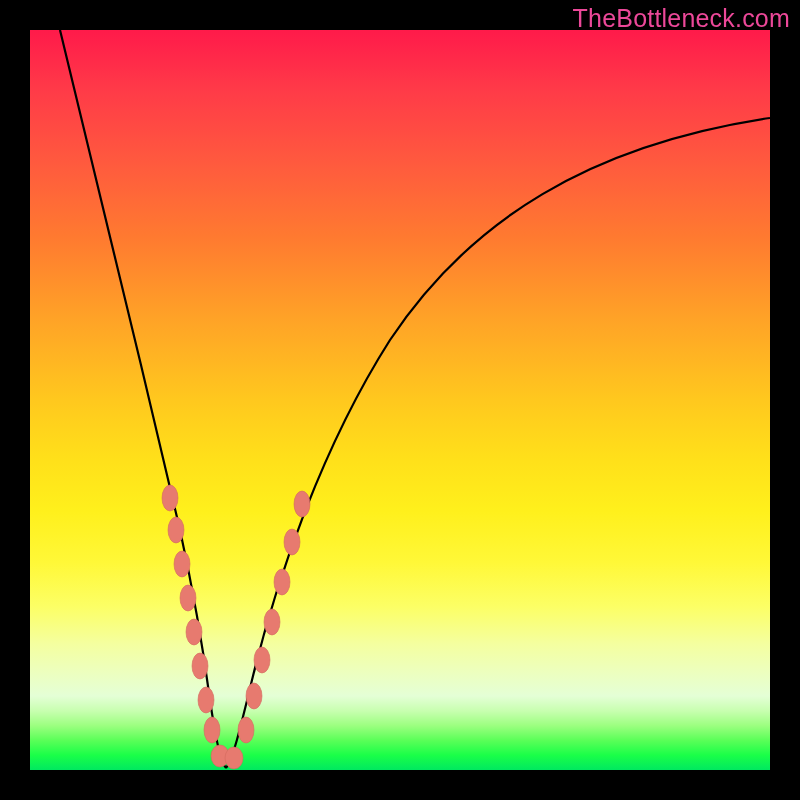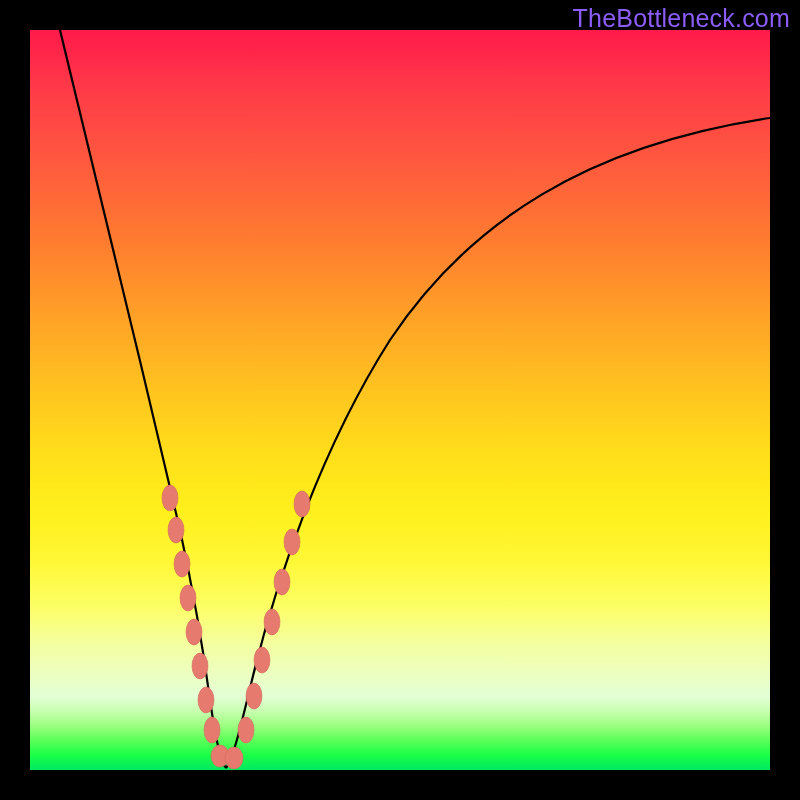--- a/index.html
+++ b/index.html
@@ -44,21 +44,21 @@
       #9cff80 94%,
       #5aff58 96%,
       #1aff48 98%,
       #00e860 100%
     );
   }
   .watermark {
     position: absolute;
     top: 4px;
     right: 10px;
-    color: #8b5cf6;
+    color: #ec4899;
     font-size: 25px;
     font-weight: 500;
     letter-spacing: 0.2px;
   }
   svg.curve {
     position: absolute;
     left: 0;
     top: 0;
     width: 740px;
     height: 740px;

